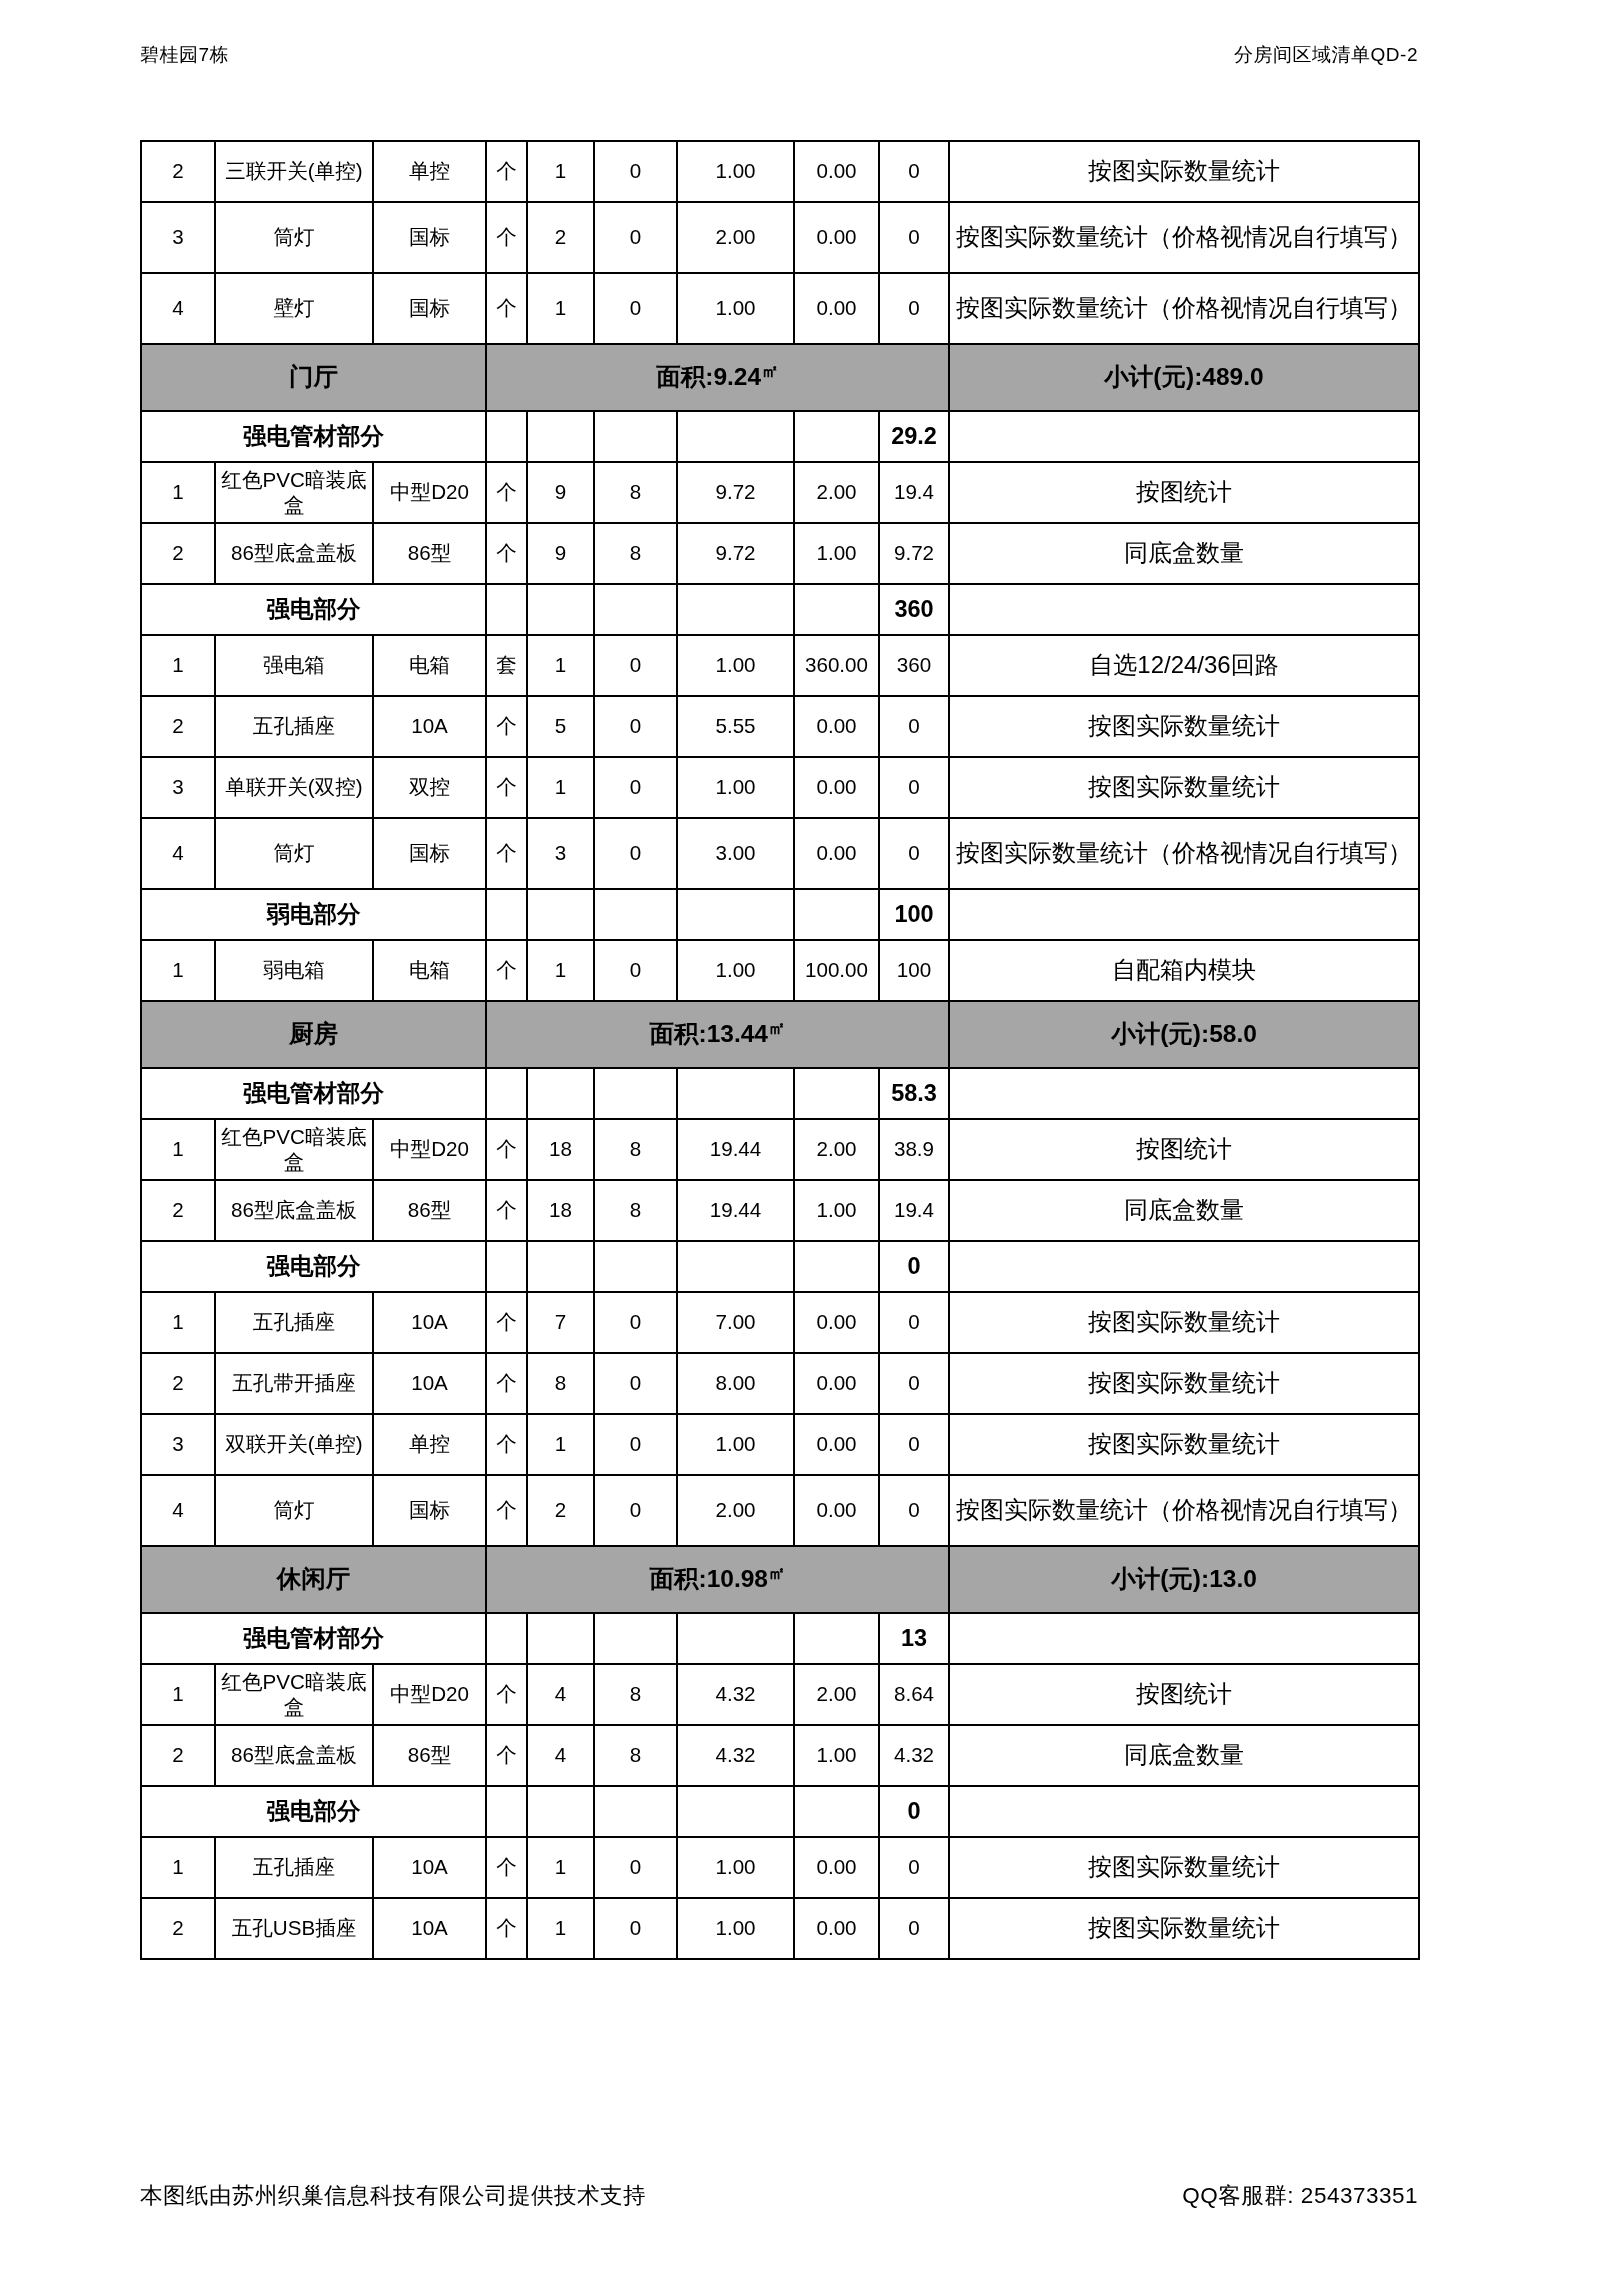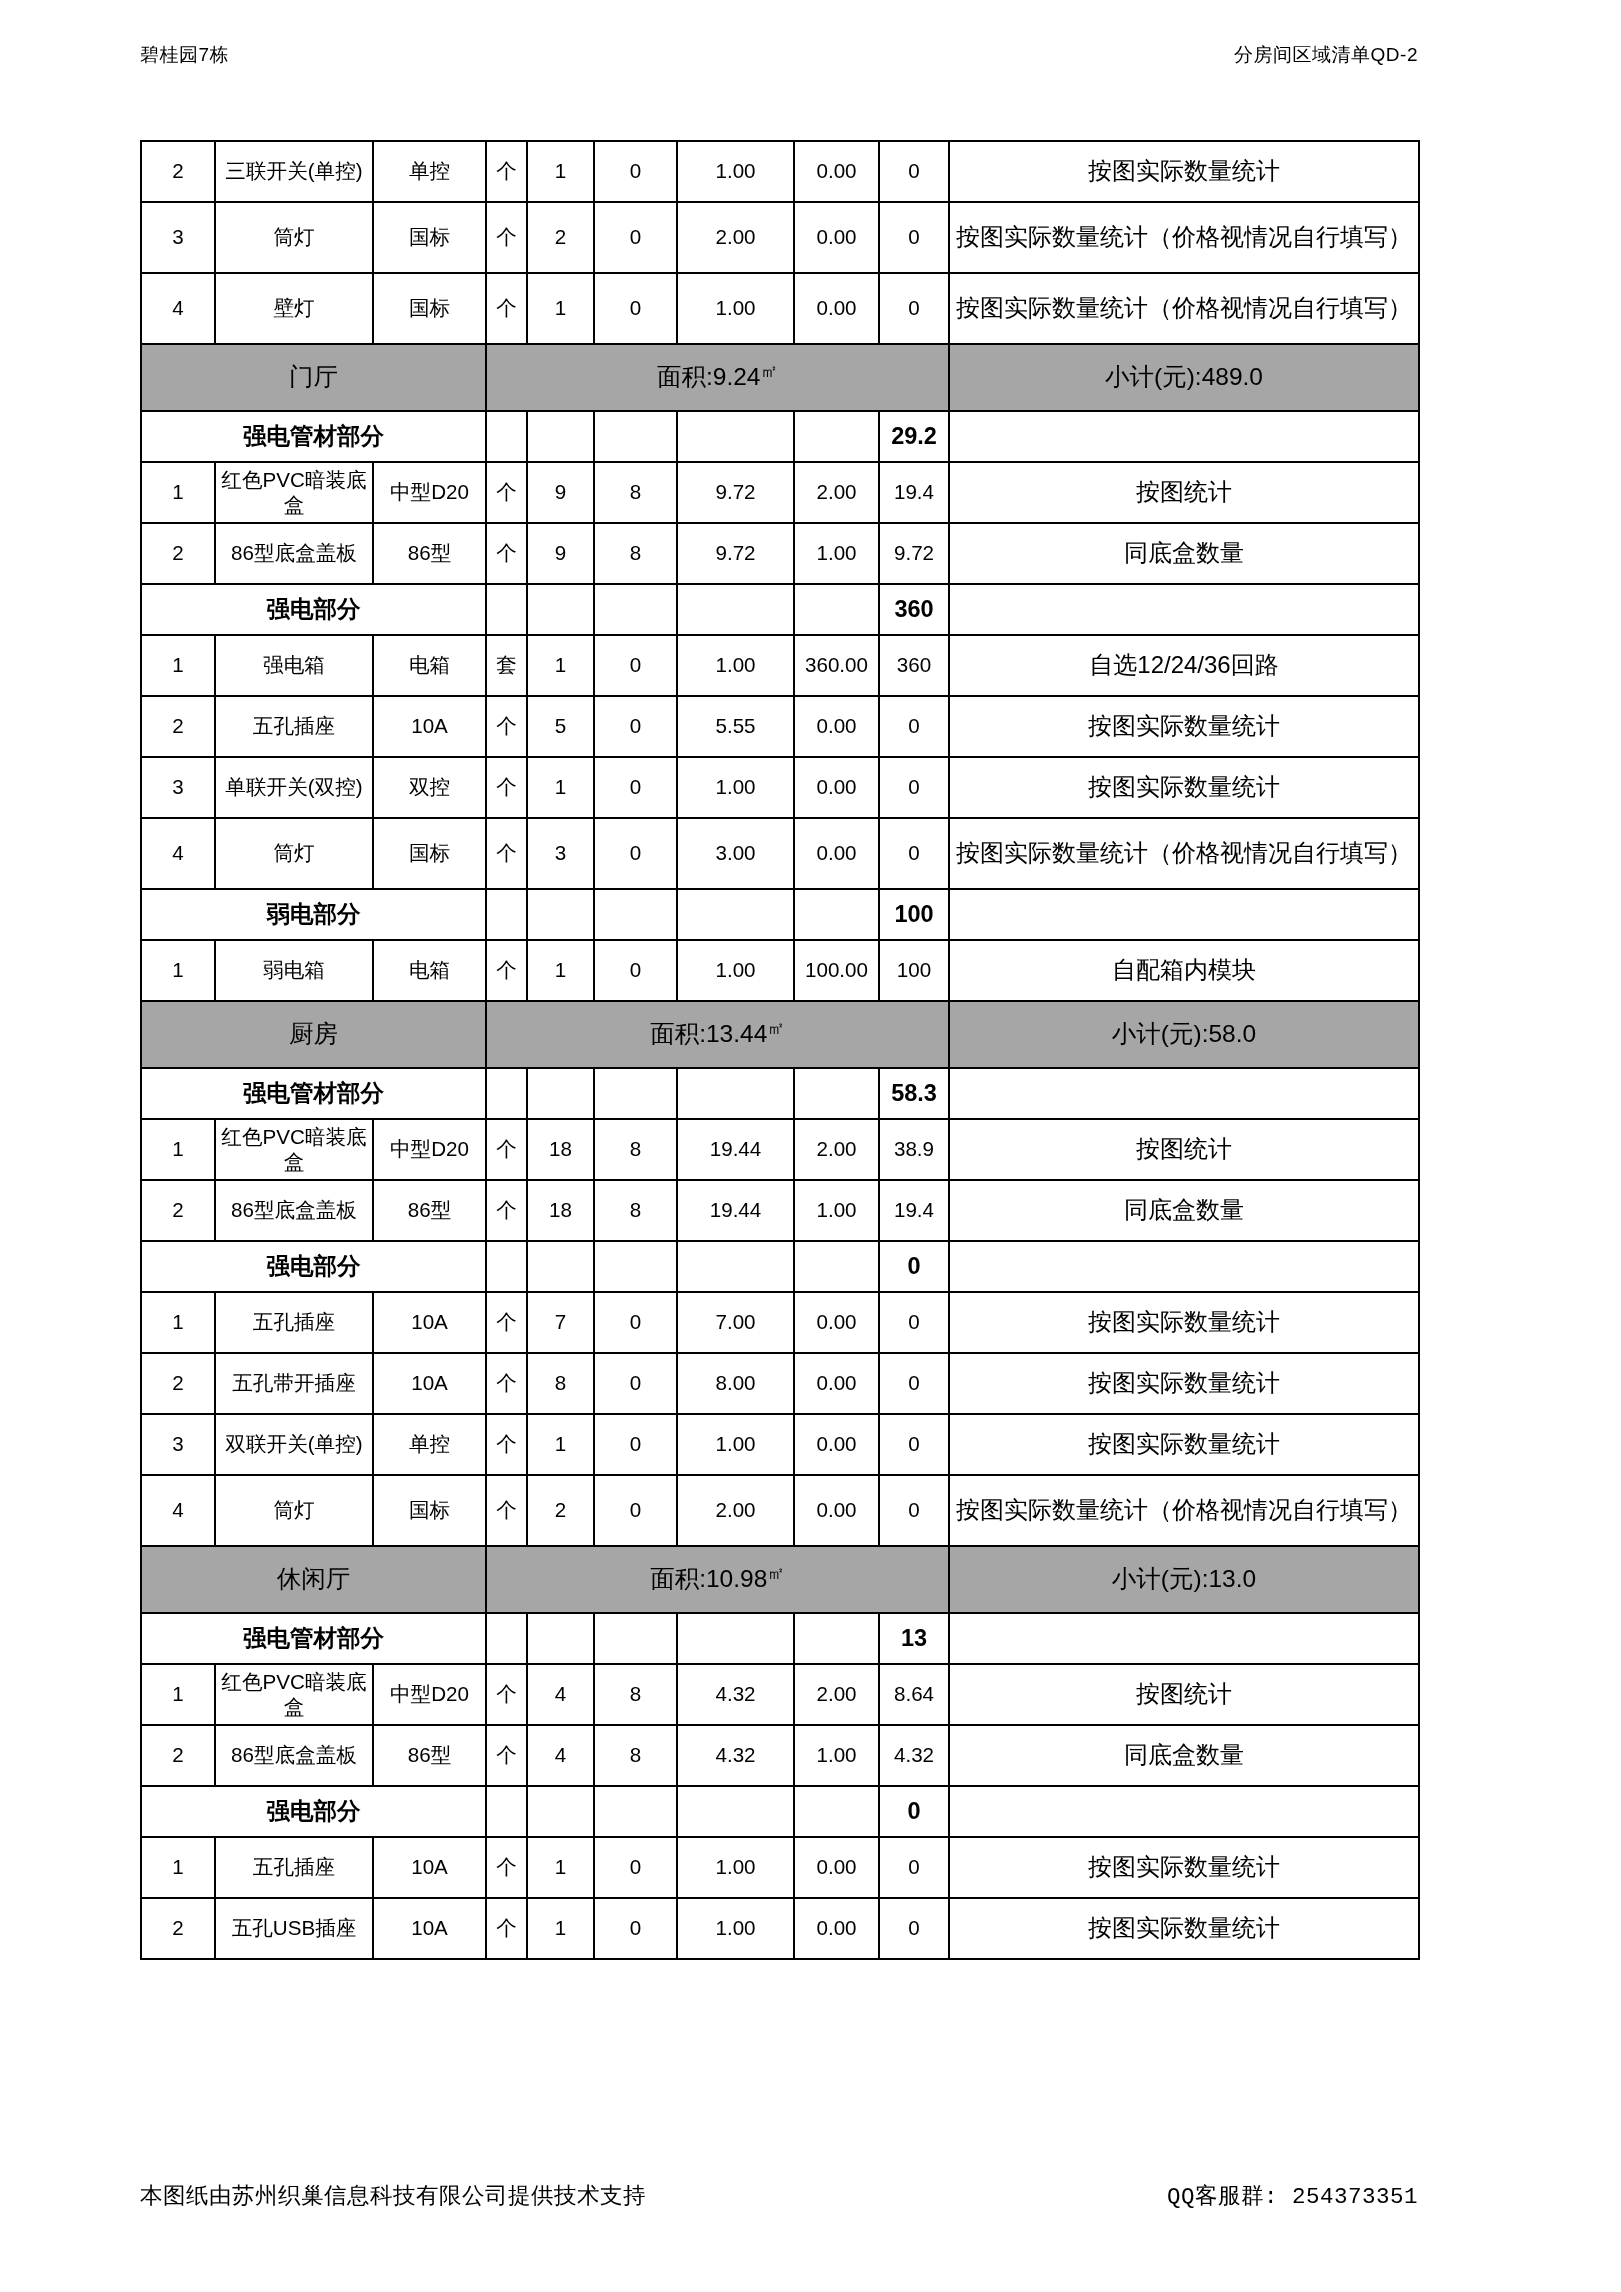--- a/index.html
+++ b/index.html
@@ -44,21 +44,20 @@
     position: absolute;
     left: 140px;
     top: 2176px;
     width: 1278px;
     height: 39px;
     display: flex;
     justify-content: space-between;
     align-items: center;
     font-size: 22.5px;
     letter-spacing: 0.5px;
-    font-family: Liberation Mono, monospace;
   }
 
   
   table.qd {
     position: absolute;
     left: 140px;
     top: 140px;
     width: 1278px;
     border-collapse: collapse;
     table-layout: fixed;
@@ -86,21 +85,21 @@
   col.c-amount  { width: 70px;  }
   col.c-remark  { width: 470px; }
 
   tr.item-row td { height: 55px; }
   tr.item-row.tall td { height: 65px; }
 
   
   tr.section-row td {
     background: #a6a6a6;
     height: 61px;
-    font-weight: normal;
+    font-weight: bold;
     font-size: 24.5px;
   }
   td.sec-name {
     text-align: left;
     padding-left: 7.8px;
   }
   td.sec-area {
     text-align: right;
     padding-right: 3.9px;
   }

